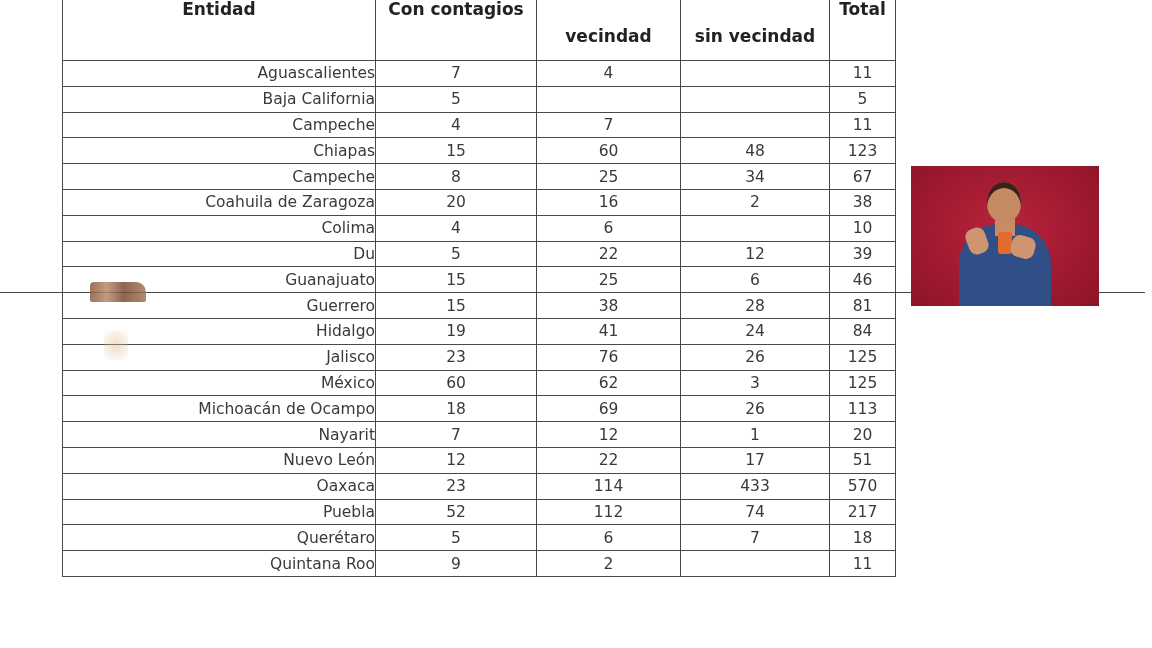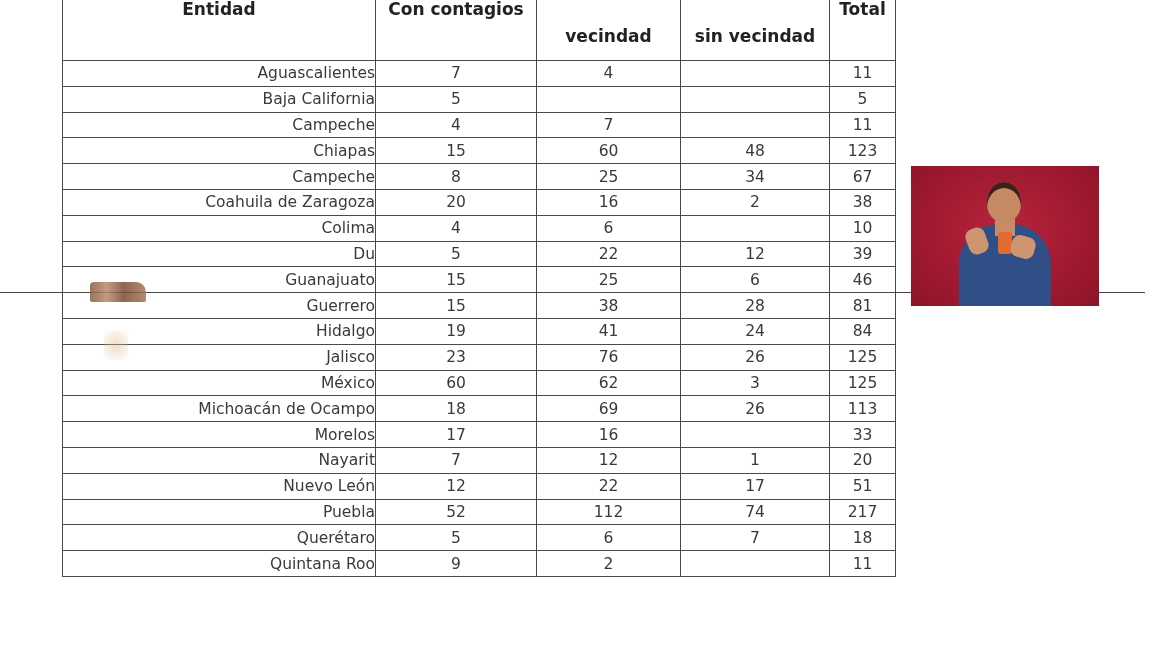--- a/index.html
+++ b/index.html
@@ -288,39 +288,39 @@
           <td>125</td>
         </tr>
         <tr>
           <td class="name">Michoacán de Ocampo</td>
           <td>18</td>
           <td>69</td>
           <td>26</td>
           <td>113</td>
         </tr>
         <tr>
-          <td class="name">Morelos</td>
-          <td>17</td>
-          <td>16</td>
-          <td></td>
-          <td>33</td>
-        </tr>
-        <tr>
           <td class="name">Nayarit</td>
           <td>7</td>
           <td>12</td>
           <td>1</td>
           <td>20</td>
         </tr>
         <tr>
           <td class="name">Nuevo León</td>
           <td>12</td>
           <td>22</td>
           <td>17</td>
           <td>51</td>
+        </tr>
+        <tr>
+          <td class="name">Oaxaca</td>
+          <td>23</td>
+          <td>114</td>
+          <td>433</td>
+          <td>570</td>
         </tr>
         <tr>
           <td class="name">Puebla</td>
           <td>52</td>
           <td>112</td>
           <td>74</td>
           <td>217</td>
         </tr>
         <tr>
           <td class="name">Querétaro</td>

